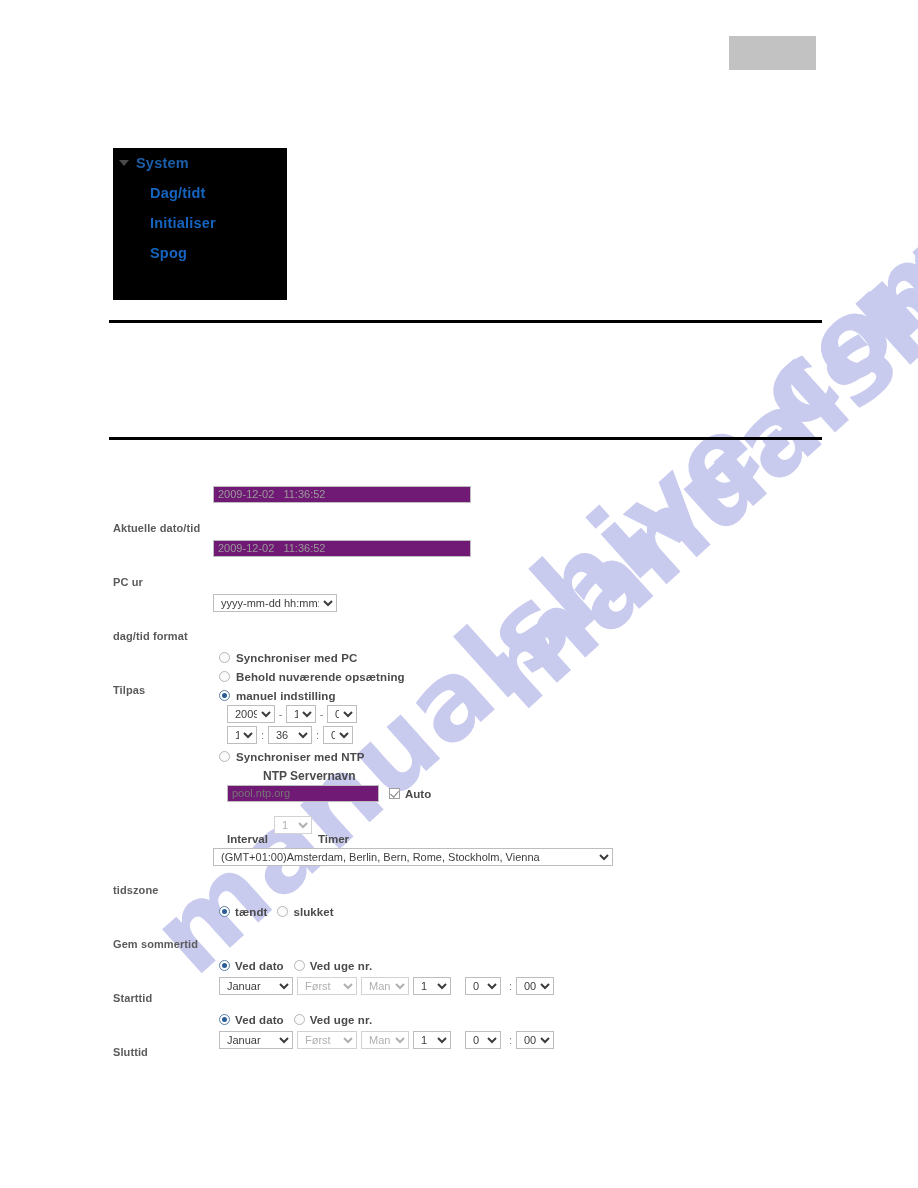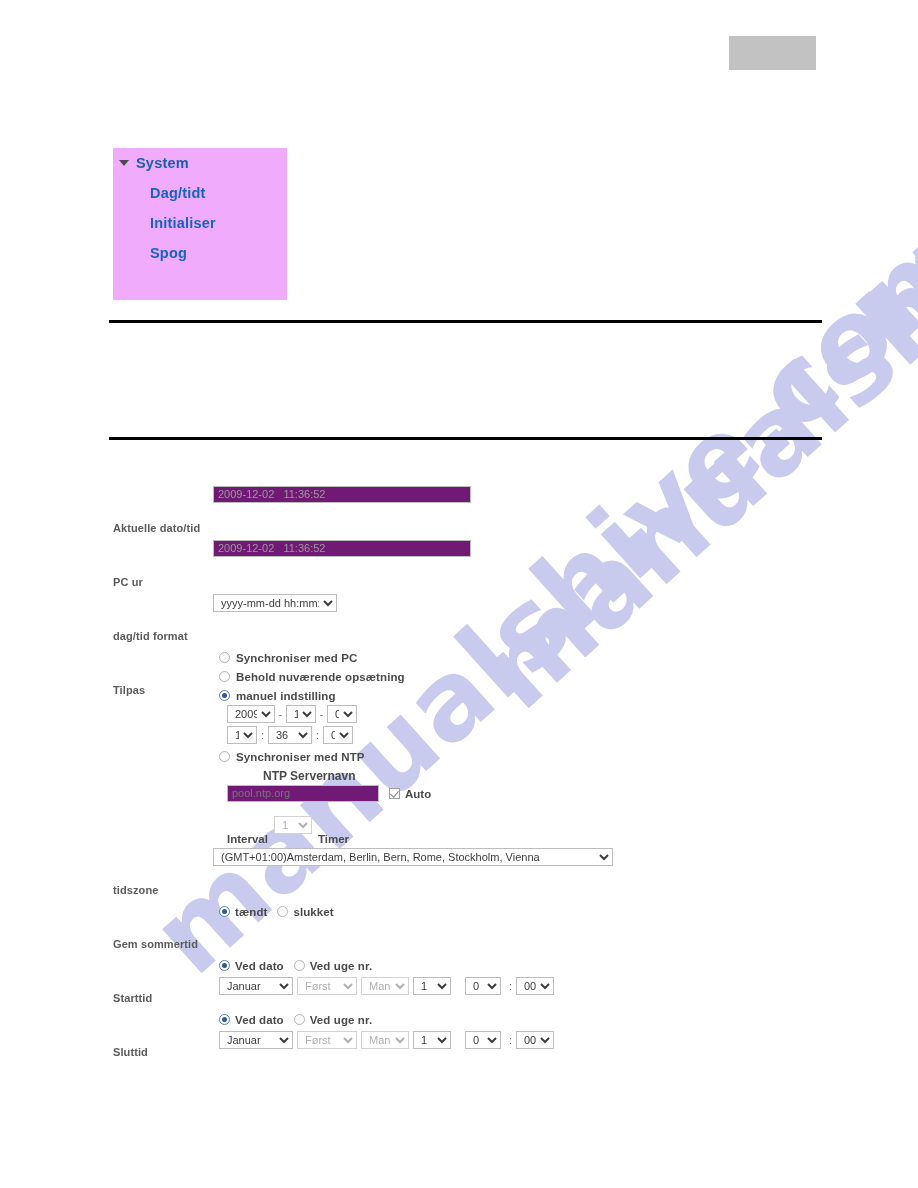--- a/index.html
+++ b/index.html
@@ -35,22 +35,23 @@
     position:absolute;
     left:729px;top:36px;width:87px;height:34px;
     background:#c2c2c2;
     z-index:2;
   }
 
   
   #menu-panel{
     position:absolute;
     left:113px;top:148px;width:174px;height:152px;
-    background:#f0abfc;
+    background:#000000;
     z-index:2;
+    text-decoration:underline;
   }
   .menu-row{
     display:flex;align-items:center;
     height:30px;
     padding-left:6px;
   }
   .caret{
     width:0;height:0;
     border-left:5px solid transparent;
     border-right:5px solid transparent;

